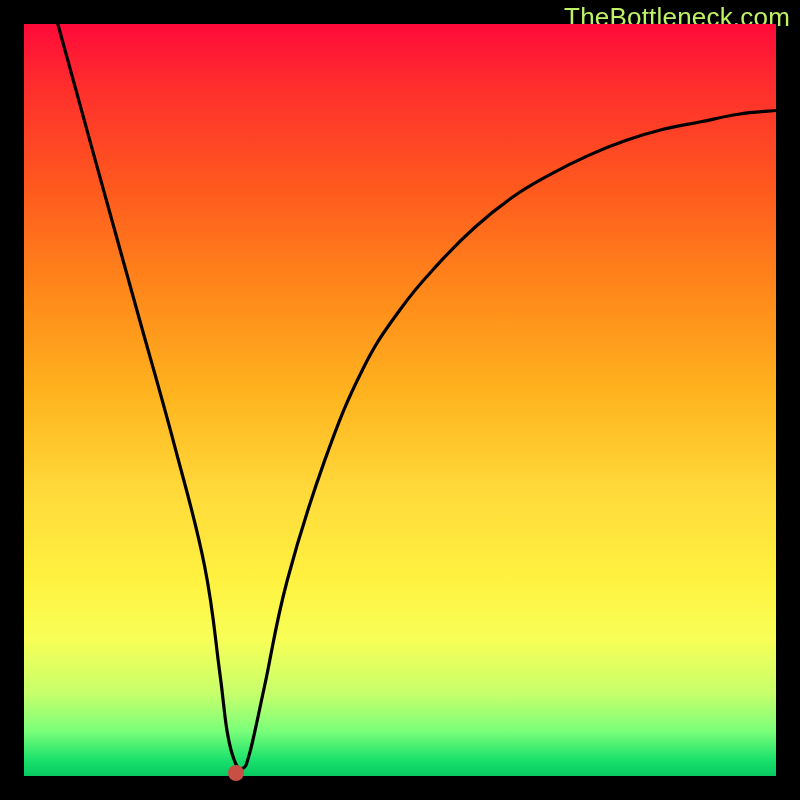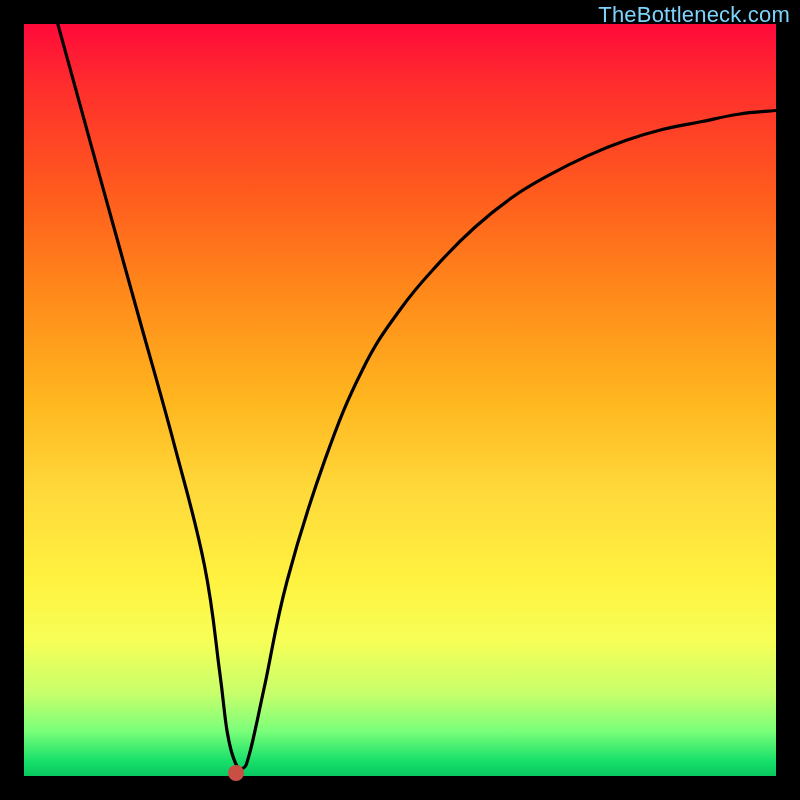--- a/index.html
+++ b/index.html
@@ -54,22 +54,22 @@
     width: 16px;
     height: 16px;
     border-radius: 50%;
     background: #c94f45;
     transform: translate(-50%, -50%);
   }
   .watermark {
     position: absolute;
     top: 2px;
     right: 10px;
-    color: #7dd3fc;
-    font-size: 22px;
+    color: #bef264;
+    font-size: 26px;
     letter-spacing: 0.2px;
     font-weight: 400;
     text-align: center;
   }
 </style>
 </head>
 <body>
 
 <div class="frame">
   <div class="watermark">TheBottleneck.com</div>

